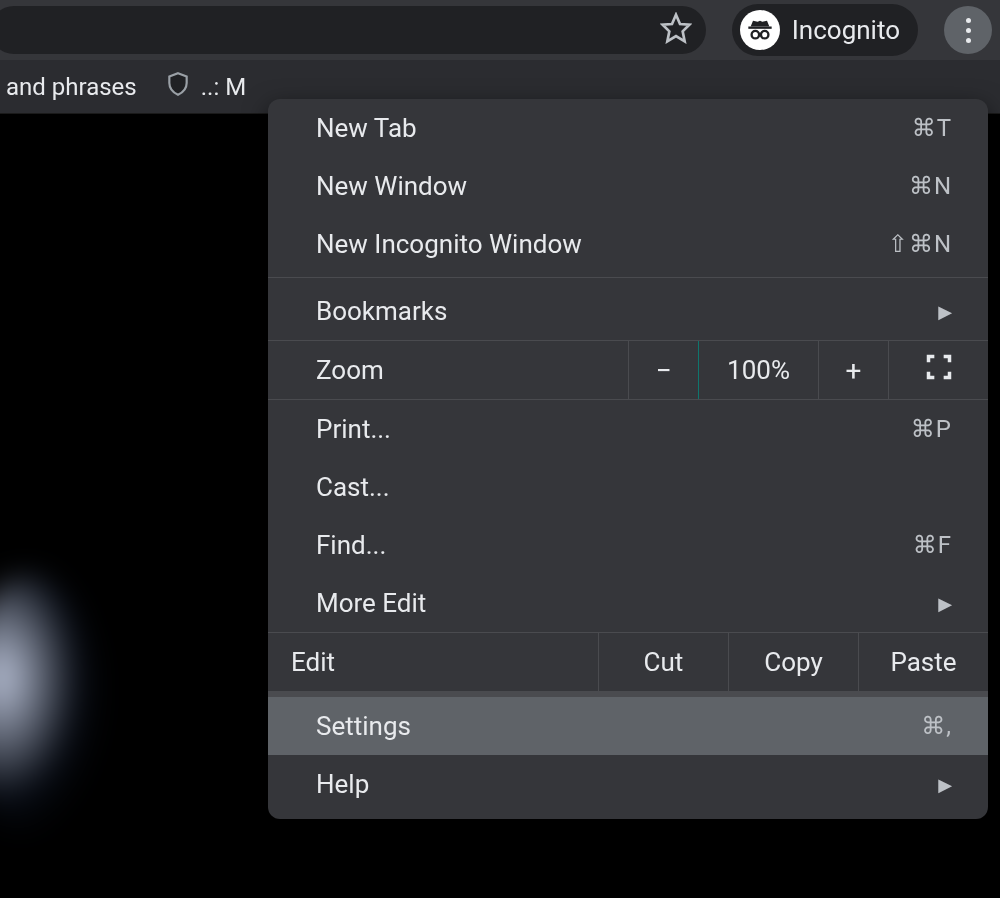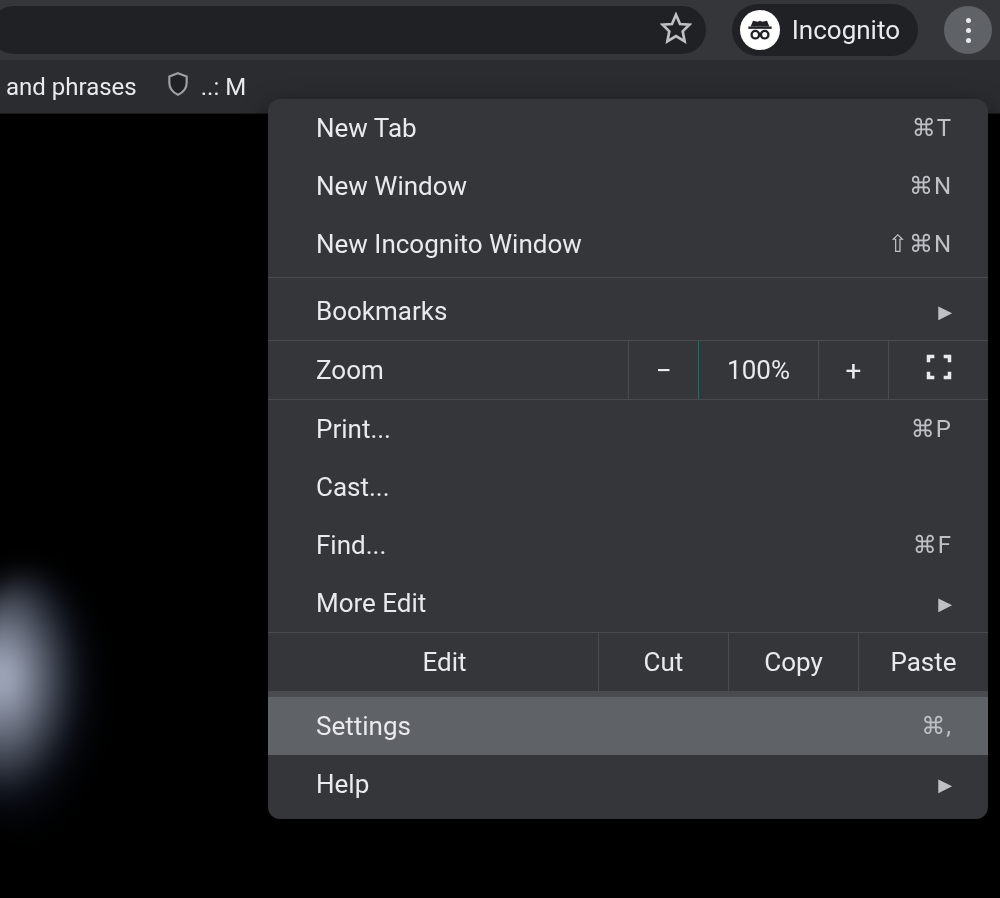--- a/index.html
+++ b/index.html
@@ -112,21 +112,21 @@
     border-left:1px solid #4a4b4f; font-size:28px; color:#e8eaed;
   }
   .zoom-val{ width:120px; display:flex; align-items:center; justify-content:center; border-left:1px solid #0f766e; font-size:26px;}
   .zoom-full{ width:100px; display:flex; align-items:center; justify-content:center; border-left:1px solid #4a4b4f;}
   .fullscreen-icon svg{width:28px;height:28px;stroke:#e8eaed;stroke-width:3;fill:none;}
   .edit-row{
     display:flex; align-items:stretch;
     border-top:1px solid #4a4b4f;
     border-bottom:1px solid #4a4b4f;
   }
-  .edit-label{ flex:1; padding:14px 0 14px 23px;text-align:center;}
+  .edit-label{ flex:1; padding:14px 0 14px 23px;}
   .edit-cell{
     width:130px; display:flex; align-items:center; justify-content:center;
     border-left:1px solid #4a4b4f; font-size:26px;
   }
   .thick-divider{ height:5px; background:#4a4b4f;}
 </style>
 </head>
 <body>
 
 <div class="toolbar">

